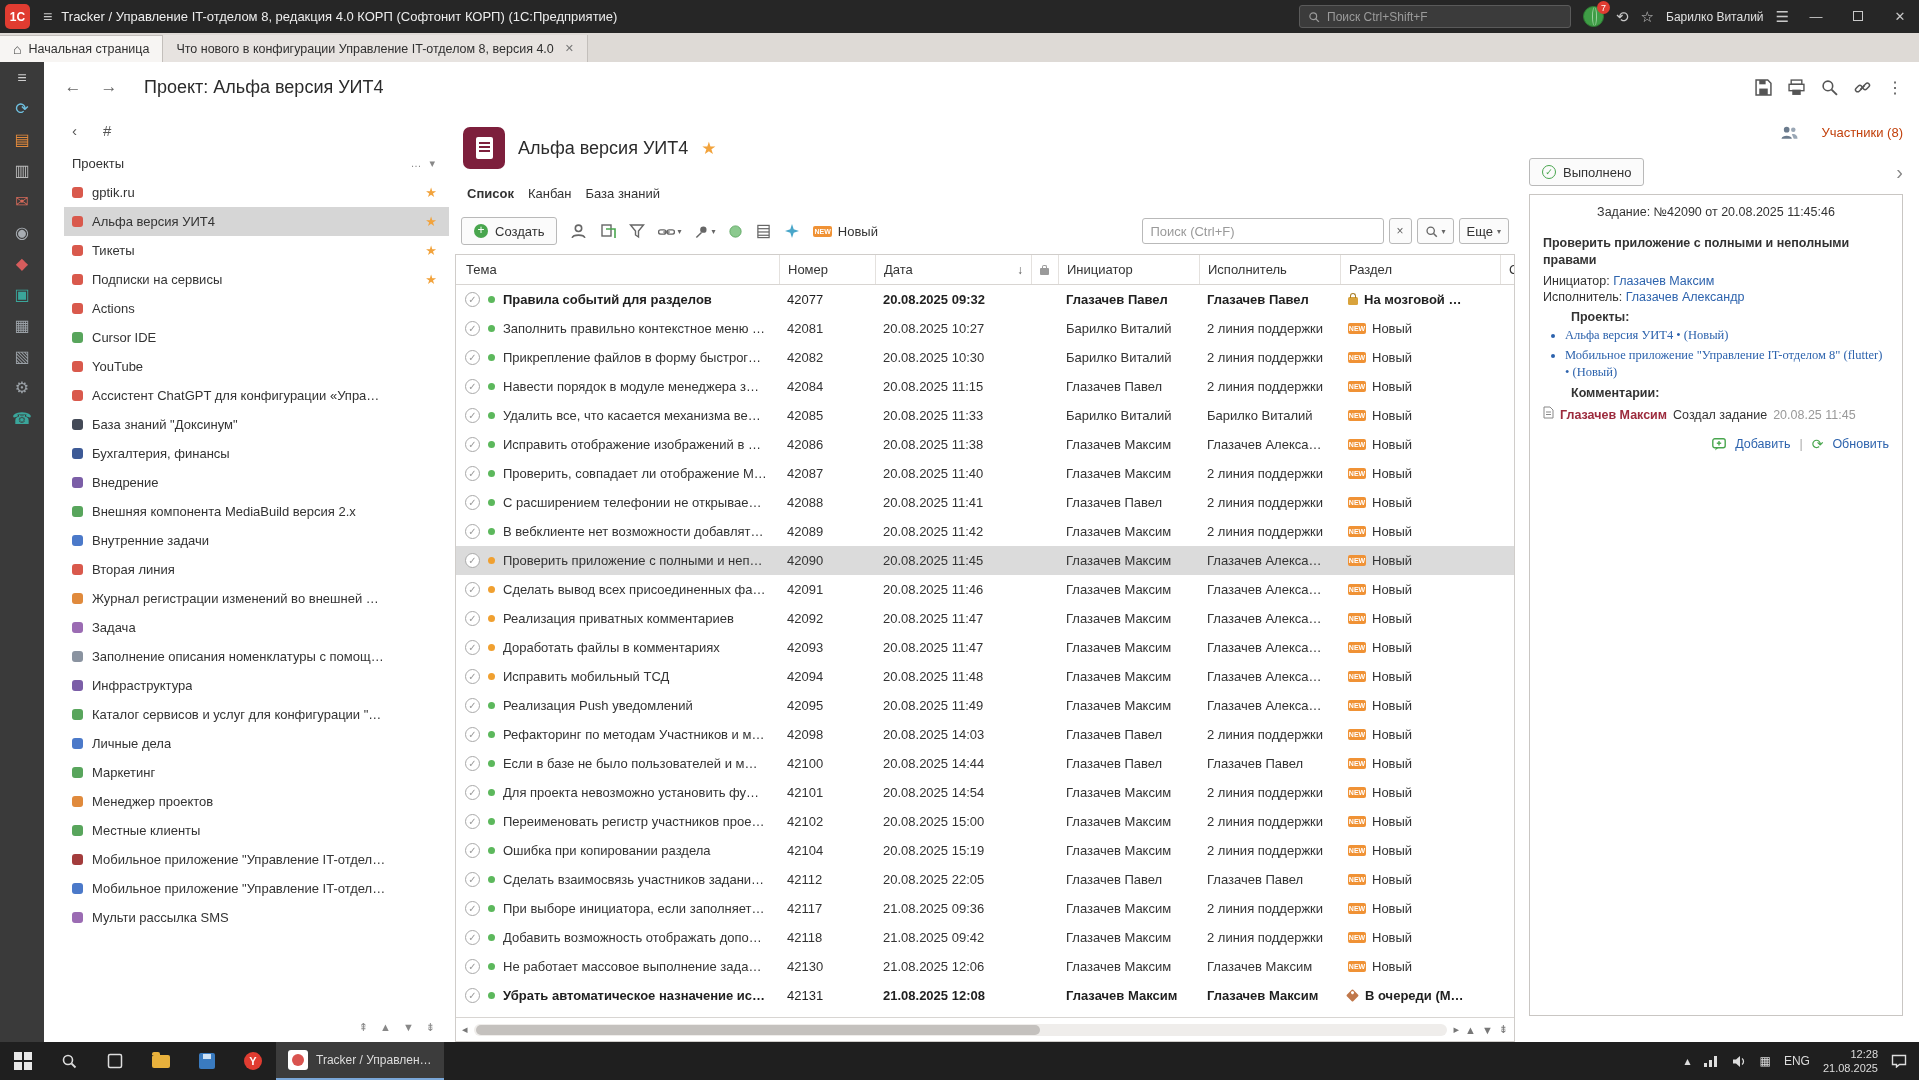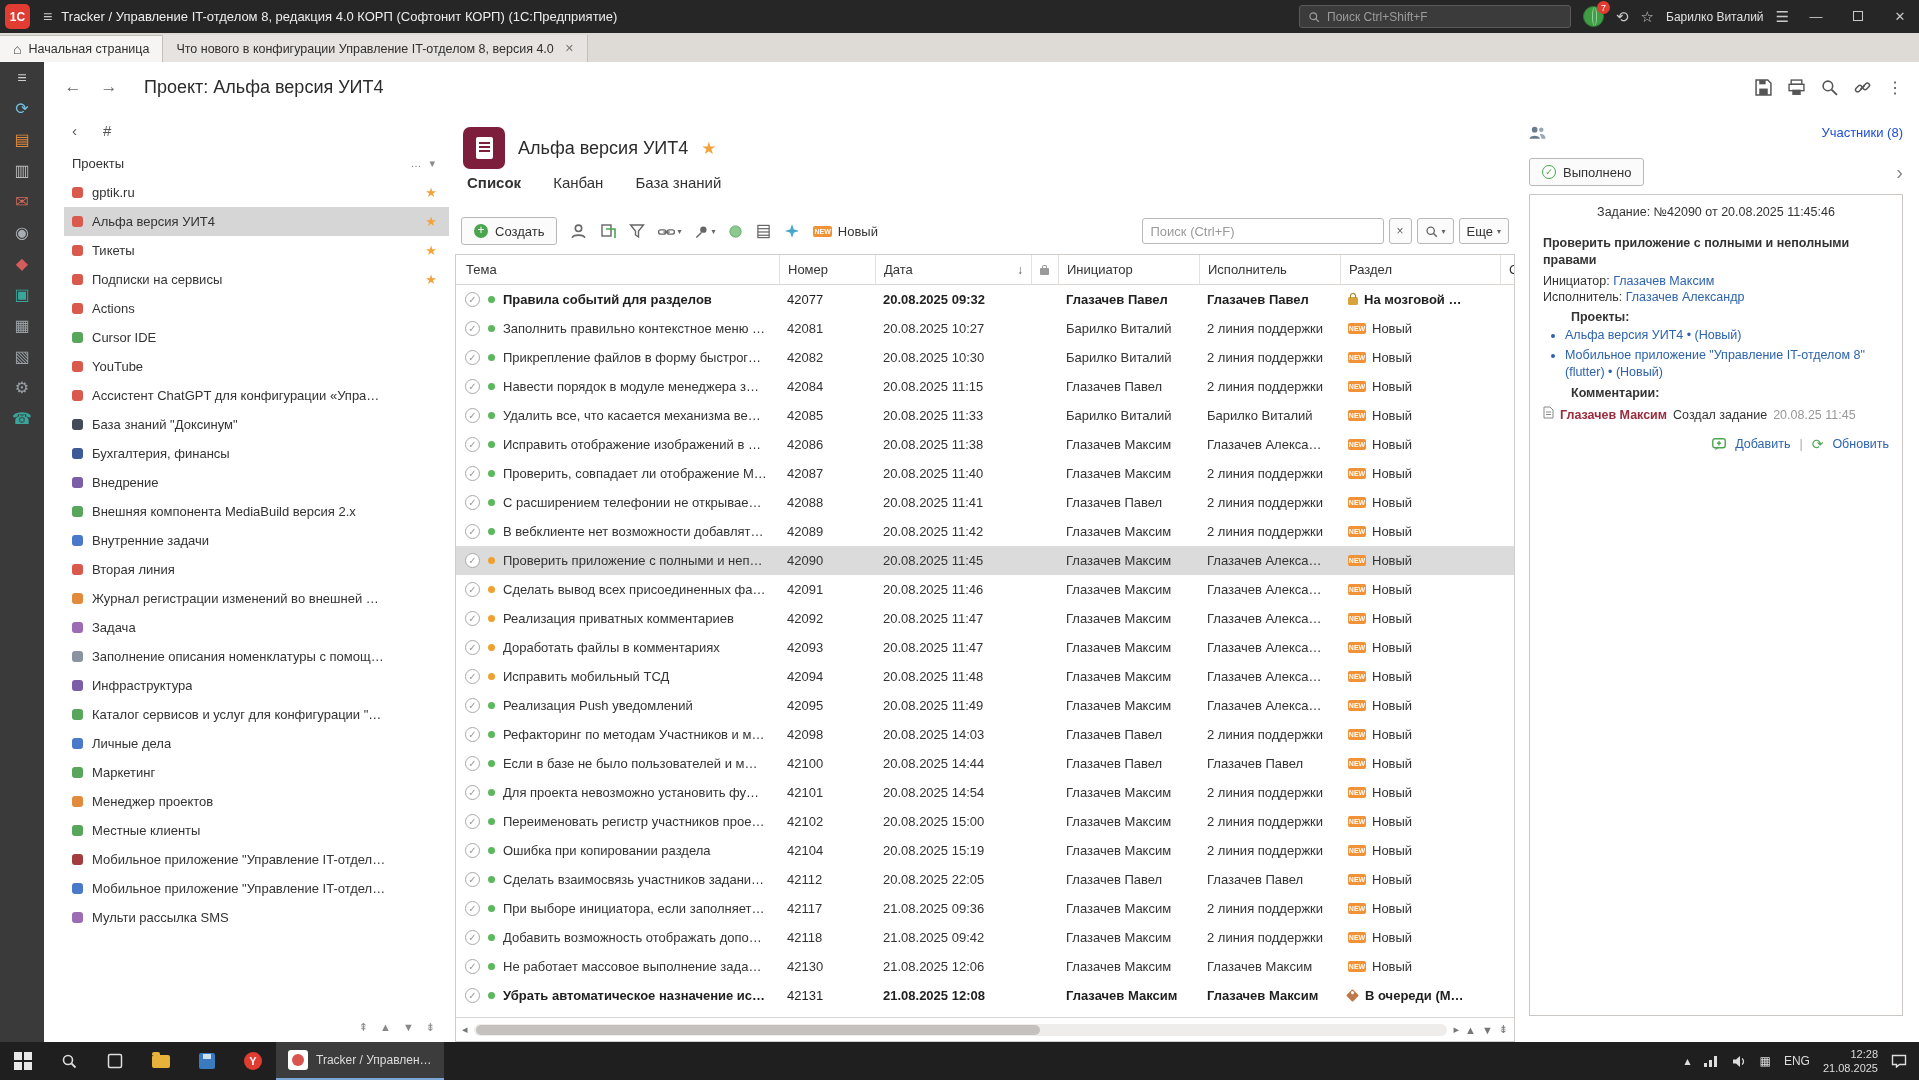--- a/index.html
+++ b/index.html
@@ -65,21 +65,21 @@
   .sb-pager { position:absolute; bottom:8px; right:14px; display:flex; gap:12px; color:#888; font-size:11px; }
 
   
   .main { flex:1; display:flex; flex-direction:column; min-width:0; padding:0 6px; }
   .proj-header { flex:0 0 62px; display:flex; align-items:center; gap:13px; padding:10px 0 0 8px; }
   .proj-icon { width:42px; height:42px; background:#7d1f3c; border-radius:7px; display:flex; align-items:center; justify-content:center; }
   .proj-doc { width:17px; height:22px; background:#fff; border-radius:2px; position:relative; }
   .proj-doc::before { content:''; position:absolute; left:3px; top:5px; width:11px; height:2px; background:#7d1f3c; box-shadow:0 4px 0 #7d1f3c, 0 8px 0 #7d1f3c; }
   .proj-title { font-size:18px; color:#2b2b2b; }
   .proj-star { color:#f2a33c; font-size:17px; }
-  .view-tabs { flex:0 0 34px; display:flex; gap:32px; padding-left:12px; font-size:15px; color:#333; padding-bottom:7px; }
+  .view-tabs { flex:0 0 34px; display:flex; gap:14px; padding-left:12px; align-items:flex-end; font-size:13px; color:#333; padding-bottom:7px; }
   .vtab.active { font-weight:bold; }
 
   .toolbar { flex:0 0 46px; display:flex; align-items:center; gap:13px; padding:8px 6px 8px 6px; }
   .btn { height:28px; border:1px solid #b9b9b9; border-radius:3px; background:#fbfbfb; display:flex; align-items:center; gap:7px; padding:0 12px; font-size:13px; color:#333; }
   .plus { width:14px; height:14px; background:#49a64e; border-radius:50%; color:#fff; font-size:12px; line-height:13px; text-align:center; }
   .tool-ico { color:#666; display:flex; align-items:center; gap:2px; }
   .caret { font-size:8px; color:#666; }
   .section-filter { display:flex; align-items:center; gap:6px; font-size:13px; color:#333; }
   .newb { display:inline-flex; align-items:center; justify-content:center; min-width:18px; height:11px; background:#f09235; border-radius:2px;
           color:#fff; font-size:7px; font-weight:bold; padding:0 1px; }
@@ -114,32 +114,32 @@
   .sicon.tag { width:9px; height:9px; background:#c0774a; transform:rotate(45deg); position:relative; border-radius:1px; margin-right:2px; }
   .sicon.tag::before { content:''; position:absolute; width:3px; height:3px; border-radius:50%; background:#fff; top:1px; left:1px; }
   .locksm { width:9px; height:7px; background:#9a9a9a; border-radius:1px; position:relative; margin-top:3px; }
   .locksm::before { content:''; position:absolute; top:-3px; left:2px; width:3px; height:3px; border:1px solid #9a9a9a; border-bottom:none; border-radius:2px 2px 0 0; }
   .tfoot { flex:0 0 24px; display:flex; align-items:center; border-top:1px solid #d8d5d2; color:#777; gap:6px; padding:0 6px; font-size:11px; }
   .htrack { flex:1; height:12px; background:#efedeb; border-radius:6px; position:relative; }
   .hthumb { position:absolute; left:2px; top:1px; height:10px; width:58%; background:#c4c1be; border-radius:5px; }
 
   
   .rightcol { flex:0 0 398px; display:flex; flex-direction:column; padding:0 16px 0 8px; min-height:0; }
-  .participants { flex:0 0 40px; display:flex; align-items:center; justify-content:space-between; gap:23px; font-size:13px; color:#1d4ed8; }
+  .participants { flex:0 0 40px; display:flex; align-items:center; justify-content:flex-end; gap:23px; font-size:13px; color:#c2410c; }
   .done-row { flex:0 0 40px; display:flex; align-items:center; gap:8px; }
   .donechk { width:14px; height:14px; border:1.5px solid #49a64e; border-radius:50%; color:#49a64e; font-size:9px; display:flex; align-items:center; justify-content:center; }
   .chev-r { margin-left:auto; color:#888; font-size:20px; }
   .detail { flex:1; border:1px solid #c9c6c3; margin:2px 0 26px; padding:10px 13px; font-size:12.5px; color:#333; overflow:hidden; }
   .d-head { text-align:center; margin-bottom:16px; }
   .d-name { font-weight:bold; margin-bottom:5px; line-height:1.35; }
   .d-row { margin-bottom:2px; }
   .link { color:#2d63ad; }
   .d-bold { font-weight:bold; margin-top:6px;padding-left:28px; }
   .d-projects { margin:3px 0 0 22px; padding:0; color:#2d63ad; }
-  .d-projects li { margin-bottom:3px; line-height:1.35; }
+  .d-projects li { margin-bottom:3px; line-height:1.35;font-family:Liberation Serif, serif; }
   .d-comment { display:flex; gap:6px; margin-top:6px; align-items:baseline; flex-wrap:wrap; }
   .d-author { color:#9c2b3d; font-weight:bold; }
   .d-cdate { color:#999; }
   .d-actions { display:flex; justify-content:flex-end; align-items:center; gap:9px; margin-top:14px; color:#2d63ad; }
   .d-actions .gi { color:#49a64e; font-size:14px; }
   .d-sep { color:#aaa; }
 
   
   .taskbar { flex:0 0 38px; background:#1f1f1f; display:flex; align-items:center; color:#ddd; }
   .tk-btn { width:46px; height:100%; display:flex; align-items:center; justify-content:center; }

